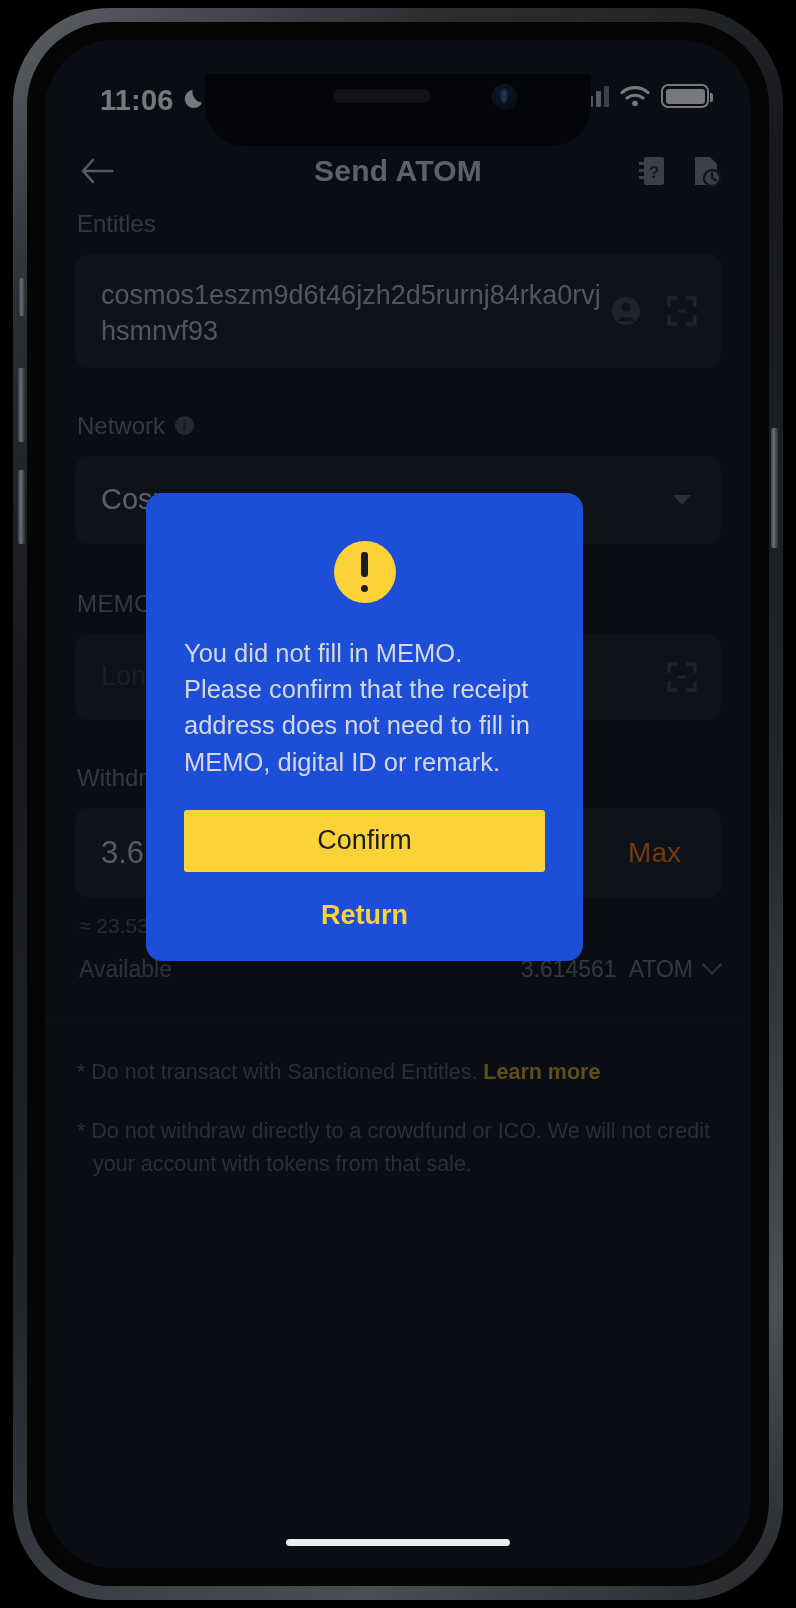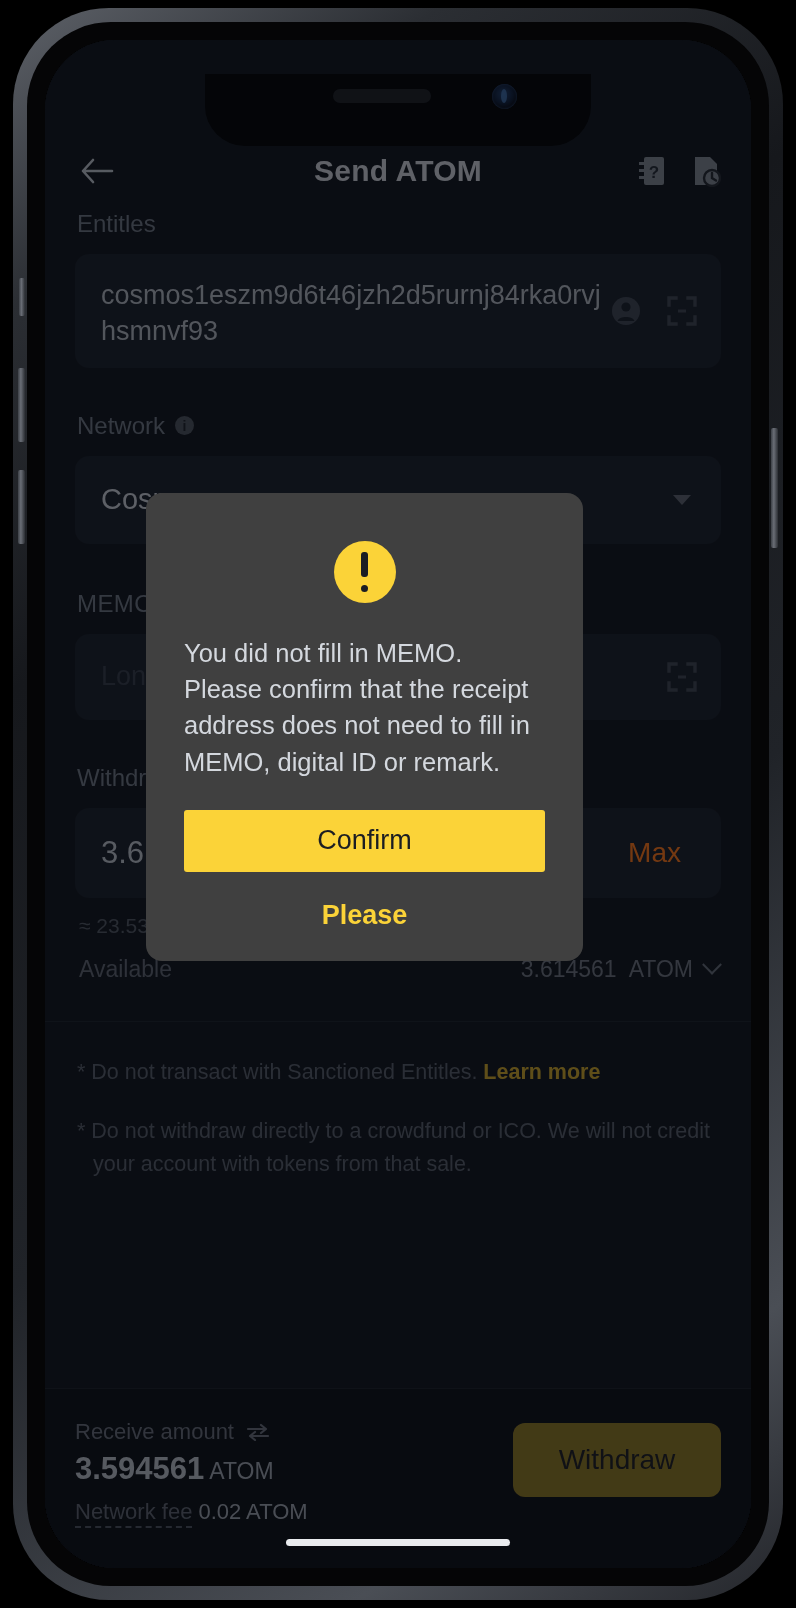--- a/index.html
+++ b/index.html
@@ -304,21 +304,21 @@
     width: 224px; height: 7px;
     border-radius: 4px; background: #e9ebee;
     z-index: 60;
   }
 
   
   .modal {
     position: absolute;
     left: 101px; top: 453px;
     width: 437px; height: 468px;
-    background: #404040;
+    background: #1d4ed8;
     border-radius: 16px;
     z-index: 50;
     padding: 0 38px;
   }
   .warn-icon {
     margin: 48px auto 0 auto;
     width: 62px; height: 62px;
     border-radius: 50%;
     background: #fbd338;
     display: flex; align-items: center; justify-content: center;
@@ -474,50 +474,58 @@
             <span>* Do not transact with Sanctioned Entitles. </span><span class="link-yellow">Learn more</span>
           </div>
           <div class="note">
             <span>* Do not withdraw directly to a crowdfund or ICO. We will not credit your account with tokens from that sale.</span>
           </div>
         </div>
       </div>
 
       <div class="scrim"></div>
 
-      <div class="bottombar">
-        <div class="recv-label">
-          <span>Receive amount</span>
-          <span>
-            <svg width="24" height="18" viewBox="0 0 24 18">
-              <path d="M2 6 H20 M15 2 L20 6 L15 10" stroke="#666c76" stroke-width="2.2" fill="none" stroke-linecap="round" stroke-linejoin="round"></path>
-              <path d="M22 13 H4 M9 9 L4 13 L9 17" stroke="#666c76" stroke-width="2.2" fill="none" stroke-linecap="round" stroke-linejoin="round"></path>
-            </svg>
-          </span>
-        </div>
-        <div class="recv-amount">
-          <span>3.594561</span><span class="unit">ATOM</span>
-        </div>
-        <div class="fee-line">
-          <span class="fee-label">Network fee</span><span class="fee-val">0.02 ATOM</span>
-        </div>
-        <button class="withdraw-btn">Withdraw</button>
-      </div>
 
       <div class="modal">
         <div class="warn-icon">
             <span></span>
           </div>
         <div class="modal-text">You did not fill in MEMO. Please confirm that the receipt address does not need to fill in MEMO, digital ID or remark.</div>
         <button class="modal-confirm">Confirm</button>
-        <button class="modal-return">Please</button>
+        <button class="modal-return">Return</button>
       </div>
 
     </div>
 
+    <div class="statusbar">
+      <div class="status-time">11:06</div>
+      <div class="status-moon">
+        <svg width="25" height="25" viewBox="0 0 25 25">
+          <path d="M20 16.5 A9 9 0 1 1 10.5 4 A11 11 0 0 0 20 16.5 Z" fill="#ffffff"></path>
+        </svg>
+      </div>
+      <div class="status-right">
+        <span class="sig-bars">
+            <i></i>
+            <i></i>
+            <i></i>
+            <i></i>
+          </span>
+        <span>
+          <svg width="32" height="24" viewBox="0 0 32 24">
+            <path d="M3 8.5 A20 20 0 0 1 29 8.5" stroke="#fff" stroke-width="3.2" fill="none" stroke-linecap="round"></path>
+            <path d="M8 14 A13 13 0 0 1 24 14" stroke="#fff" stroke-width="3.2" fill="none" stroke-linecap="round"></path>
+            <circle cx="16" cy="19.5" r="2.8" fill="#fff"></circle>
+          </svg>
+        </span>
+        <span class="batt">
+            <span></span>
+          </span>
+      </div>
+    </div>
 
     <div class="notch"></div>
     <div class="island-pill"></div>
     <div class="island-speaker"></div>
     <div class="island-cam"></div>
 
     <div class="home-indicator"></div>
   </div>
 </div>
 

